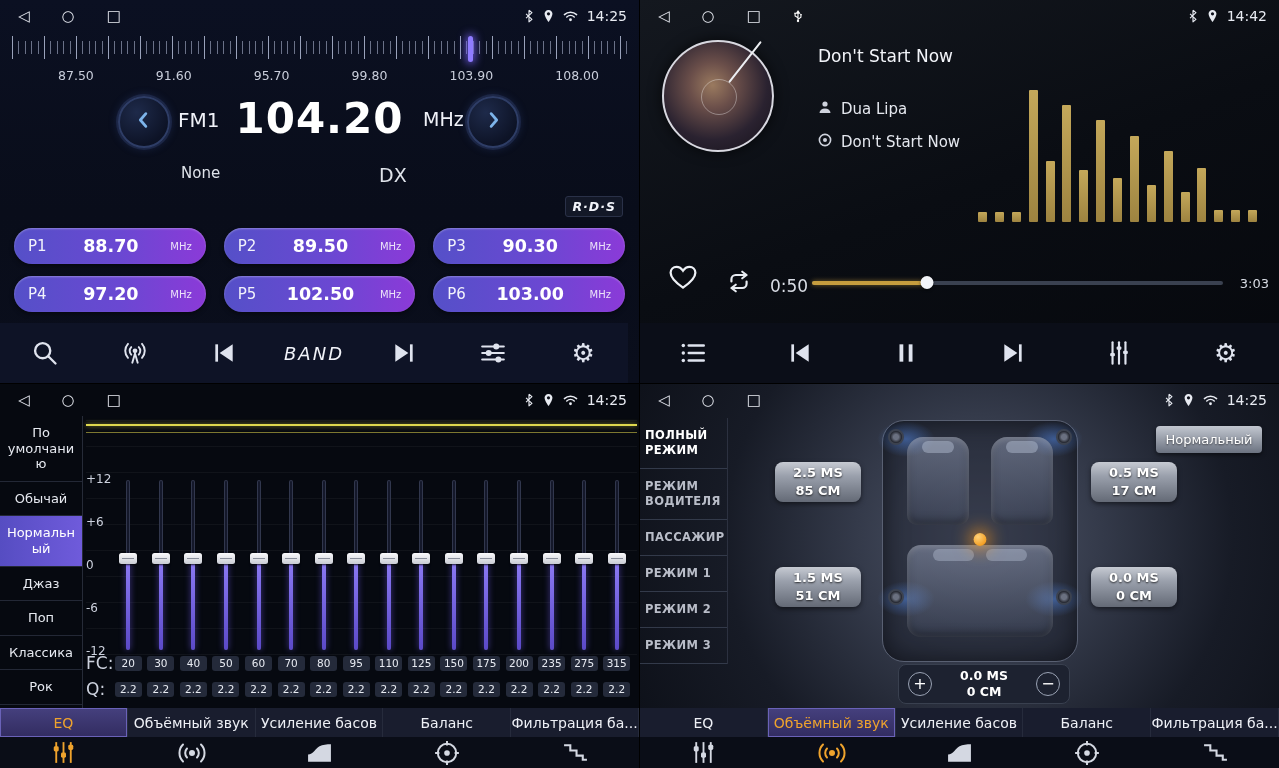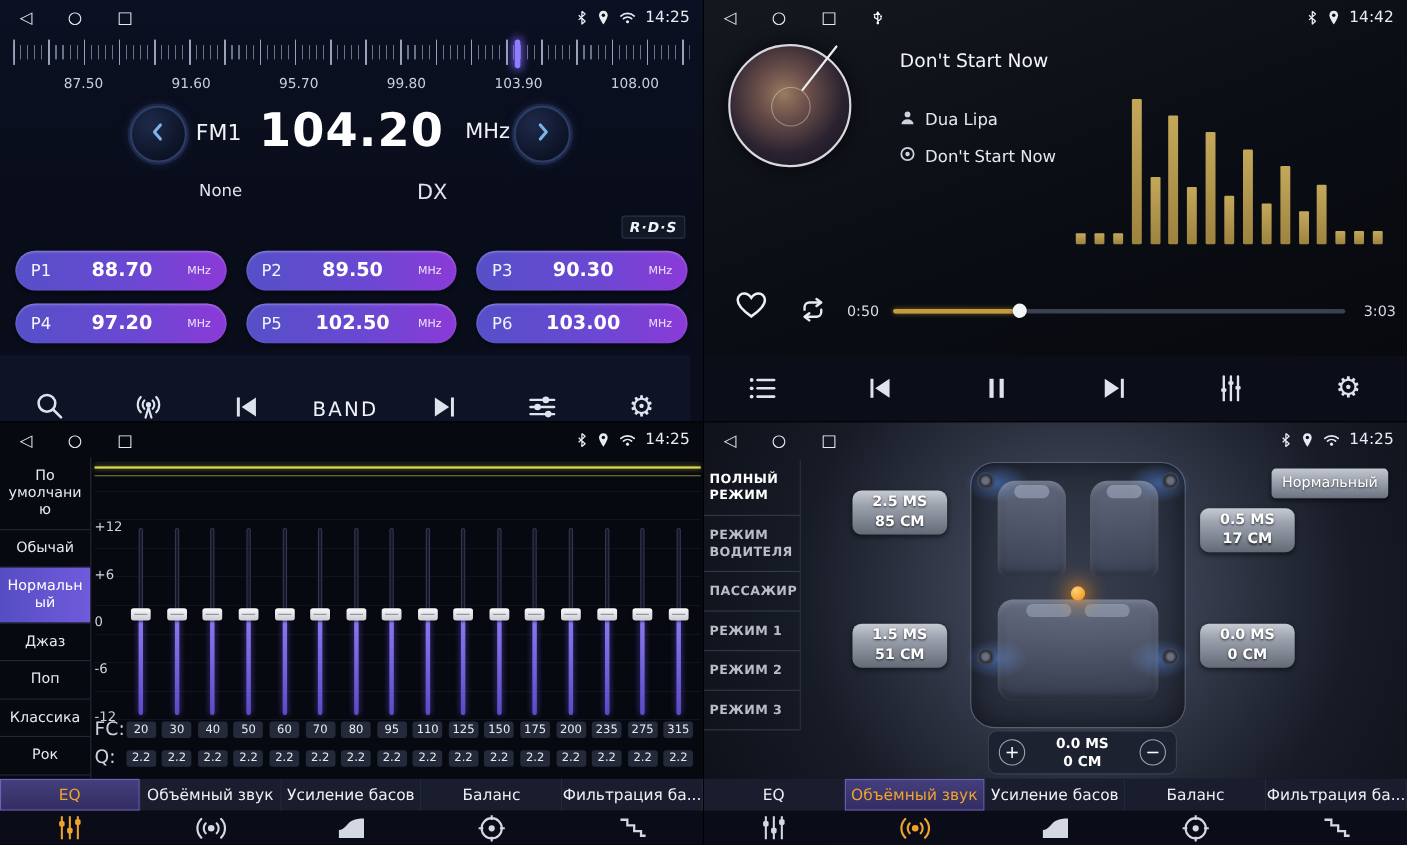--- a/index.html
+++ b/index.html
@@ -56,21 +56,21 @@
   .preset-grid { position:absolute; left:14px; right:14px; top:228px;
     display:grid; grid-template-columns:repeat(3,1fr); gap:12px 18px; }
   .preset { height:36px; border-radius:18px;
     background:linear-gradient(90deg,#5550c8 0%,#6a48d2 55%,#8b3ad8 100%);
     box-shadow:inset 0 1px 2px rgba(255,255,255,.3), 0 2px 5px rgba(0,0,0,.45);
     display:flex; align-items:center; padding:0 14px; cursor:default; }
   .pname { font-size:15px; width:30px; color:#f2f3fb; }
   .pfreq { flex:1; text-align:center; font-size:17.5px; font-weight:bold; }
   .punit { font-size:10px; opacity:.85; width:28px; text-align:right; }
   .radio-toolbar { position:absolute; left:0; right:11px; bottom:0; height:60px;
-    background:#0e1326; display:flex; align-items:flex-end; }
+    background:#0e1326; display:flex; align-items:center;font-style:italic; }
   .tool-item { flex:1; display:flex; align-items:center; justify-content:center;
     color:#dfe3ee; }
   .band-btn-label { font-size:18px; letter-spacing:2px; color:#f0f2f8; }
   .gear-glyph { font-size:26px; line-height:1; }
 
   
   .album { position:absolute; left:22px; top:40px; width:112px; height:112px;
     border-radius:50%; border:2px solid #d8d8e0;
     background:radial-gradient(circle at 45% 40%, #9a7a5f 0%, #6b4f4a 26%, #2a2230 62%, #141018 100%);
     box-shadow:0 0 14px rgba(0,0,0,.7); }
@@ -81,21 +81,21 @@
   .p-title { position:absolute; left:178px; top:46px; font-size:17px; color:#f2f4f9; }
   .meta-row { position:absolute; left:178px; display:flex; align-items:center; gap:9px;
     font-size:15px; color:#e4e7ee; }
   .row-artist { top:100px; } .row-album { top:133px; }
   .visualizer { position:absolute; left:338px; right:22px; top:86px; height:136px;
     display:flex; align-items:flex-end; justify-content:space-between; }
   .vbar { width:9px; background:linear-gradient(180deg,#c4a85a,#9d8340);
     border-radius:1px; flex-shrink:0; }
   .ctrl-heart { position:absolute; left:28px; top:264px; }
   .ctrl-repeat { position:absolute; left:86px; top:270px; color:#e8ecf2; }
-  .time-elapsed { position:absolute; left:130px; top:276px; font-size:13px; color:#d8dce4; }
+  .time-elapsed { position:absolute; left:130px; top:276px; font-size:17px; color:#d8dce4; }
   .time-duration { position:absolute; right:10px; top:276px; font-size:13px; color:#d8dce4; }
   .progress { position:absolute; left:172px; right:56px; top:281px; height:4px;
     background:#3a4150; border-radius:2px; }
   .progress-fill { position:absolute; left:0; top:0; bottom:0; background:#c69d3e;
     border-radius:2px; box-shadow:0 0 5px rgba(198,157,62,.6); }
   .progress-thumb { position:absolute; top:-5px; width:13px; height:13px; border-radius:50%;
     background:#f2f4f8; transform:translateX(-50%); box-shadow:0 1px 3px rgba(0,0,0,.6); }
   .player-toolbar { position:absolute; left:0; right:0; bottom:0; height:60px;
     background:#0b0e18; display:flex; align-items:center; }
 
@@ -184,21 +184,21 @@
   .glow-rl { left:-6px; top:160px; } .glow-rr { right:-6px; top:160px; }
   .center-dot { position:absolute; left:50%; top:112px; transform:translateX(-50%);
     width:13px; height:13px; border-radius:50%;
     background:radial-gradient(circle at 35% 30%, #ffd27a, #f08a00);
     box-shadow:0 0 16px 5px rgba(255,150,20,.55); }
   .delay-chip { position:absolute; width:86px; height:40px; border-radius:8px;
     background:linear-gradient(180deg,#c6cad2 0%,#9aa0ac 35%,#646a76 100%);
     display:flex; flex-direction:column; align-items:center; justify-content:center;
     color:#fff; font-size:13px; font-weight:bold; text-shadow:0 1px 2px rgba(0,0,0,.75);
     box-shadow:0 2px 5px rgba(0,0,0,.5); line-height:1.35; cursor:default; }
-  .pos-front-left { left:135px; top:62px; } .pos-front-right { left:451px; top:78px; }
+  .pos-front-left { left:135px; top:78px; } .pos-front-right { left:451px; top:78px; }
   .pos-rear-left { left:135px; top:183px; } .pos-rear-right { left:451px; top:183px; }
   .adjuster { position:absolute; left:258px; top:280px; width:172px; height:40px;
     background:#1d2230; border:1px solid #39404f; border-radius:8px;
     display:flex; align-items:center; justify-content:space-between; padding:0 9px; }
   .adj-btn { width:24px; height:24px; border-radius:50%; border:1.5px solid #9aa2b4;
     color:#fff; font-size:16px; line-height:1; display:flex; align-items:center;
     justify-content:center; cursor:default; }
   .adj-text { text-align:center; font-size:12.5px; font-weight:bold; line-height:1.3; color:#fff; }
 </style>
 </head>

